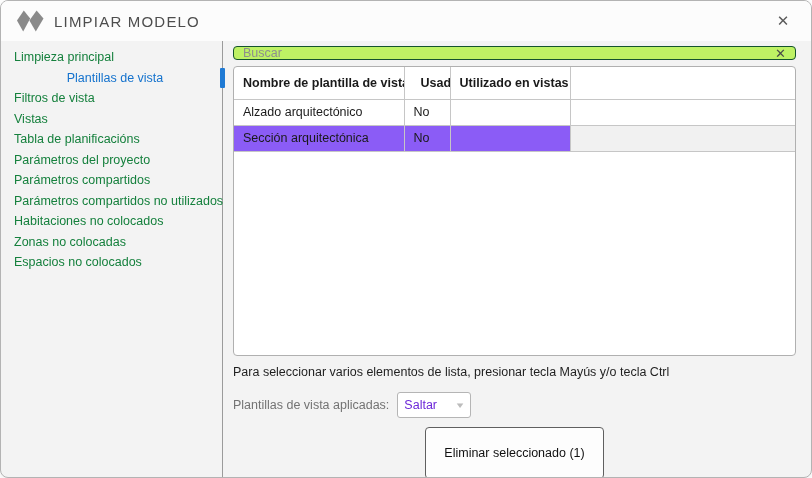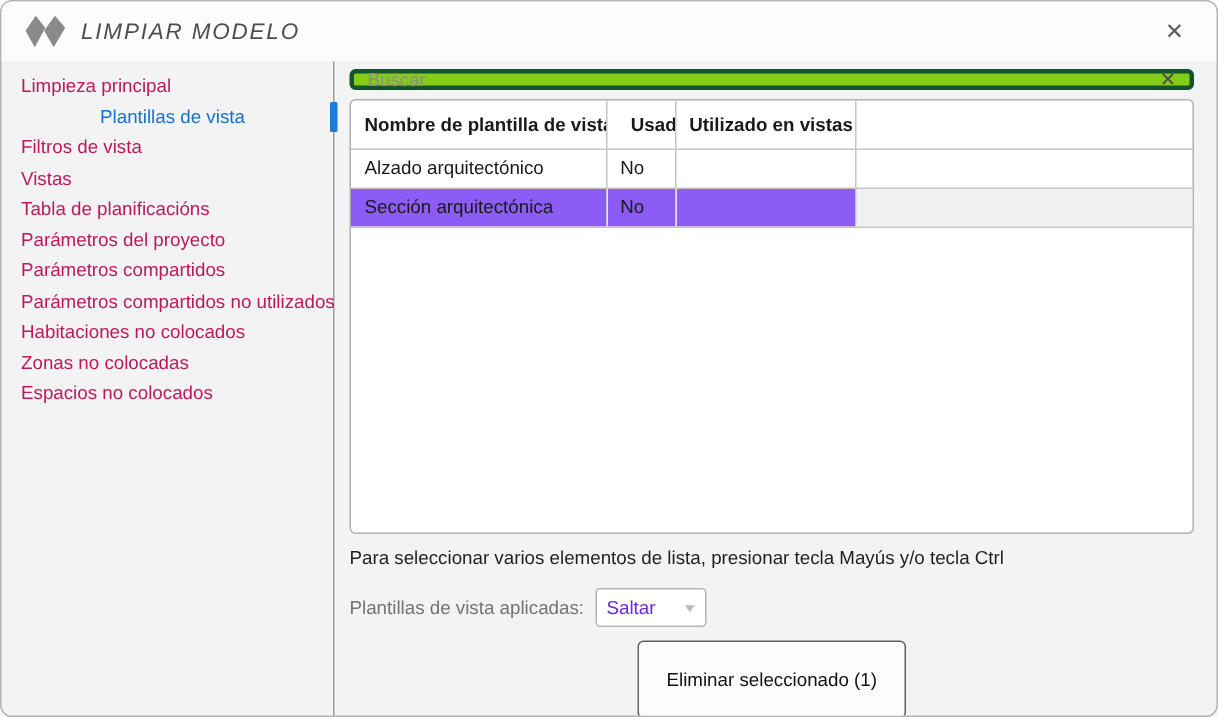--- a/index.html
+++ b/index.html
@@ -6,51 +6,50 @@
   html, body { width: 812px; height: 478px; background: #ffffff; font-family: "Liberation Sans", "DejaVu Sans", sans-serif; }
   .window {
     position: absolute; left: 0; top: 0; width: 812px; height: 478px;
     background: #f3f3f3; border: 1px solid #b3b3b3; border-radius: 8px;
     overflow: hidden; box-shadow: 0 2px 8px rgba(0,0,0,0.08);
   }
   
   .titlebar {
     height: 40px; background: #fcfcfc; display: flex; align-items: center;
     padding: 0 16px;
-    font-style: italic;
   }
   .logo { display: flex; align-items: center; margin-right: 10px; }
   .title {
     font-size: 15px; font-weight: 300; letter-spacing: 1.2px; color: #4d4d4d;
   }
   .close-btn {
     margin-left: auto; width: 24px; height: 24px; display: flex;
     align-items: center; justify-content: center; cursor: pointer;
     color: #5a5a5a; font-size: 15px; font-weight: 300; border-radius: 4px;
   }
   
   .content { display: flex; height: 438px; }
   .sidebar {
     width: 222px; border-right: 1px solid #9b9b9b; padding-top: 6px;
     position: relative; flex-shrink: 0;
   }
   .side-item {
-    position: relative; font-size: 12.5px; color: #be185d;
+    position: relative; font-size: 12.5px; color: #15803d;
     padding: 3px 6px 3px 13px; line-height: 14.5px; cursor: pointer;
     white-space: nowrap;
   }
   .side-item.selected { color: #1472cd; text-align: center; }
   .accent-bar {
     position: absolute; right: -3px; top: 0; bottom: 0; width: 5px;
     background: #1f7ad4; border-radius: 1px; z-index: 3;
   }
   .main { flex: 1; padding: 5px 15px 0 10px; display: flex; flex-direction: column; }
   
   .searchbox {
-    height: 14px; background: #84cc16; border: 3px solid #14532d;
+    height: 14px; background: #bef264; border: 1px solid #14532d;
     border-radius: 4px; display: flex; align-items: center; padding: 0 9px;
     margin-bottom: 6px;
   }
   .searchbox input {
     flex: 1; border: none; outline: none; font-size: 12.5px;
     font-family: "Liberation Sans", sans-serif; color: #333; background: transparent;
   }
   .searchbox input::placeholder { color: #8e8e8e; }
   .clear-icon { color: #4a4a4a; font-size: 13px; cursor: pointer; padding-left: 8px; }
   

